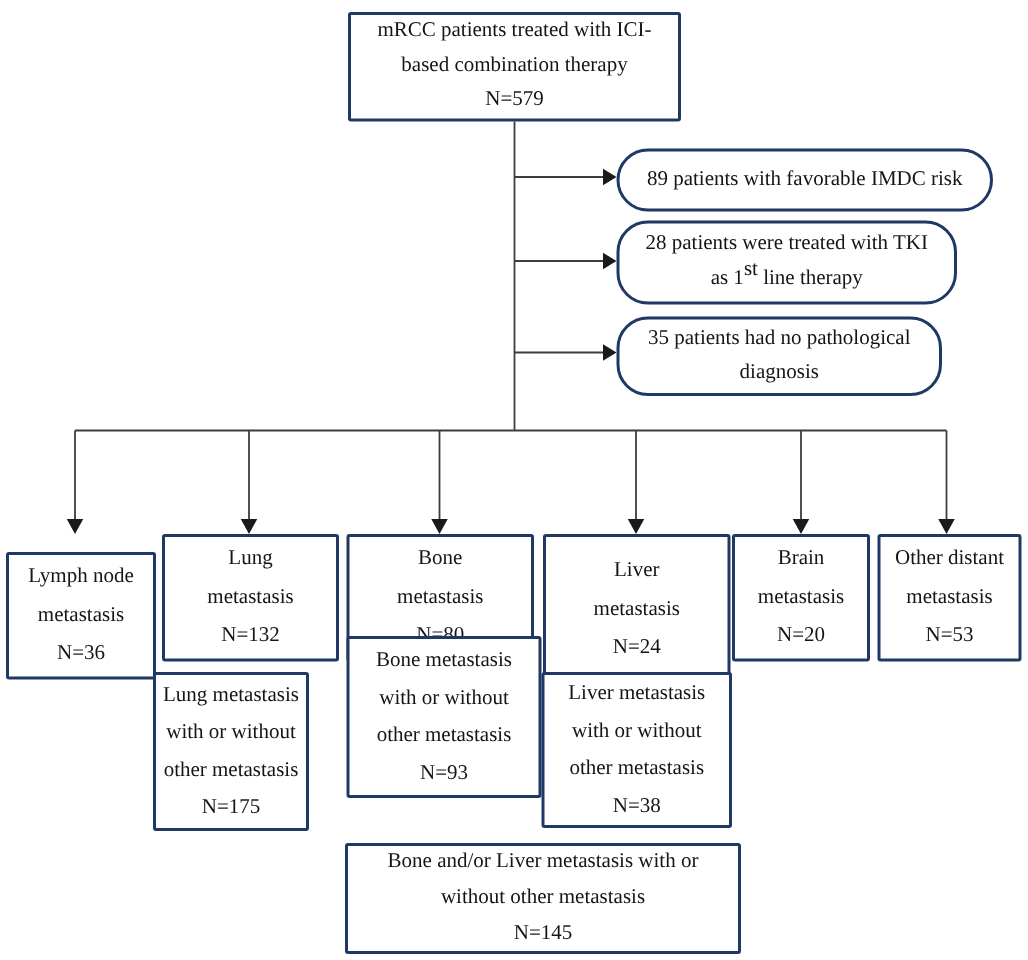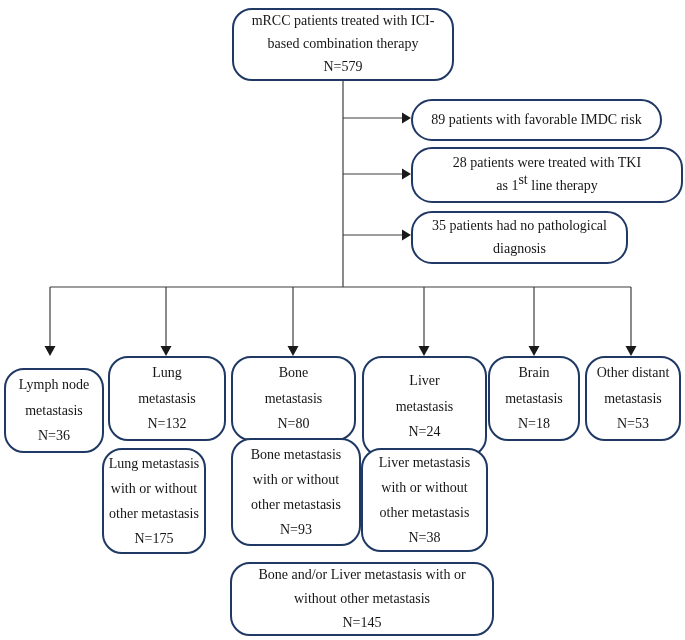--- a/index.html
+++ b/index.html
@@ -11,21 +11,21 @@
     color:#151515;
     overflow:hidden;
   }
   #connectors{position:absolute;left:0;top:0;z-index:0;}
   #connectors line, #connectors path{stroke:#3d3d3d;stroke-width:1.2;fill:none;}
   #connectors polygon{fill:#1a1a1a;stroke:none;}
   .box{
     position:absolute;
     box-sizing:border-box;
     border:2px solid #1f3864;
-    border-radius:20px;
+    border-radius:2px;
     background:#ffffff;
     display:flex;
     flex-direction:column;
     justify-content:center;
     align-items:center;
     text-align:center;
     font-size:14px;
     z-index:1;
   }
   .top-box{line-height:1.62;}
@@ -71,21 +71,21 @@
   <div class="box top-box" style="left:232px;top:8px;width:222px;height:73px;">
     <div class="bl">mRCC patients treated with ICI-</div>
     <div class="bl">based combination therapy</div>
     <div class="bl">N=579</div>
   </div>
 
   <div class="box exc-box" style="left:411px;top:99px;width:251px;height:42px;">
     <div class="bl">89 patients with favorable IMDC risk</div>
   </div>
 
-  <div class="box exc-box" style="left:411px;top:147px;width:272px;height:56px;">
+  <div class="box exc-box" style="left:411px;top:147px;width:227px;height:56px;">
     <div class="bl">28 patients were treated with TKI</div>
     <div class="bl"><span>as 1</span><sup>st</sup><span> line therapy</span></div>
   </div>
 
   <div class="box exc-box" style="left:411px;top:211px;width:217px;height:53px;">
     <div class="bl">35 patients had no pathological</div>
     <div class="bl">diagnosis</div>
   </div>
 
   <div class="box site-box" style="left:4px;top:368px;width:100px;height:85px;">
@@ -108,37 +108,37 @@
 
   <div class="box site-box" style="left:362px;top:356px;width:125px;height:101px;">
     <div class="bl">Liver</div>
     <div class="bl">metastasis</div>
     <div class="bl">N=24</div>
   </div>
 
   <div class="box site-box" style="left:488px;top:356px;width:92px;height:85px;">
     <div class="bl">Brain</div>
     <div class="bl">metastasis</div>
-    <div class="bl">N=18</div>
+    <div class="bl">N=20</div>
   </div>
 
   <div class="box site-box" style="left:585px;top:356px;width:96px;height:85px;">
     <div class="bl">Other distant</div>
     <div class="bl">metastasis</div>
     <div class="bl">N=53</div>
   </div>
 
   <div class="box comb-box" style="left:102px;top:448px;width:104px;height:106px;">
     <div class="bl">Lung metastasis</div>
     <div class="bl">with or without</div>
     <div class="bl">other metastasis</div>
     <div class="bl">N=175</div>
   </div>
 
-  <div class="box comb-box" style="left:231px;top:438px;width:130px;height:108px;">
+  <div class="box comb-box" style="left:231px;top:424px;width:130px;height:108px;">
     <div class="bl">Bone metastasis</div>
     <div class="bl">with or without</div>
     <div class="bl">other metastasis</div>
     <div class="bl">N=93</div>
   </div>
 
   <div class="box comb-box" style="left:361px;top:448px;width:127px;height:104px;">
     <div class="bl">Liver metastasis</div>
     <div class="bl">with or without</div>
     <div class="bl">other metastasis</div>

